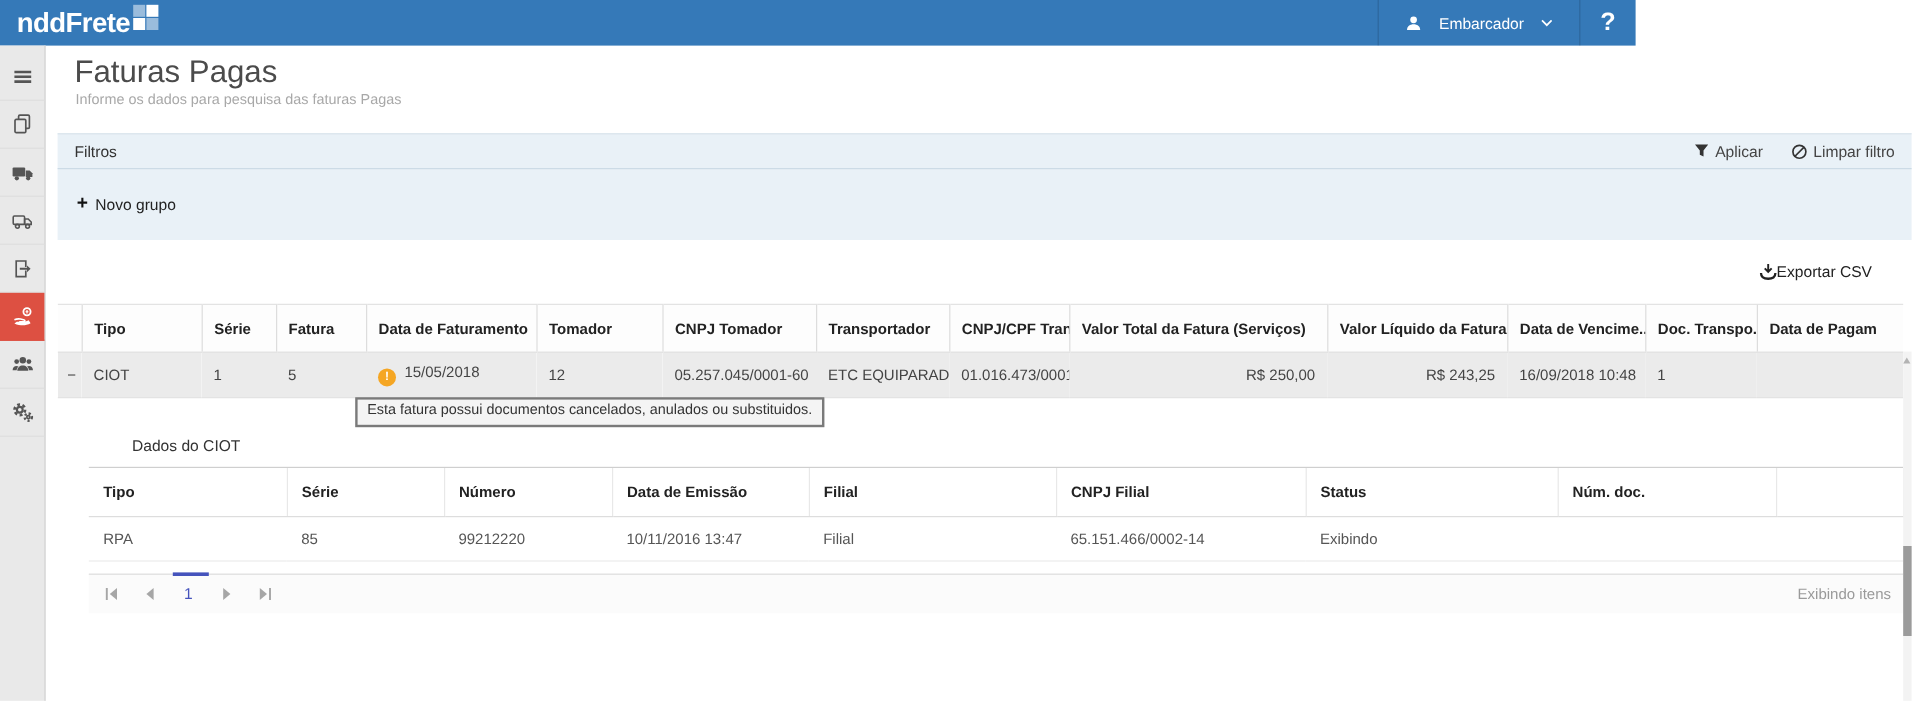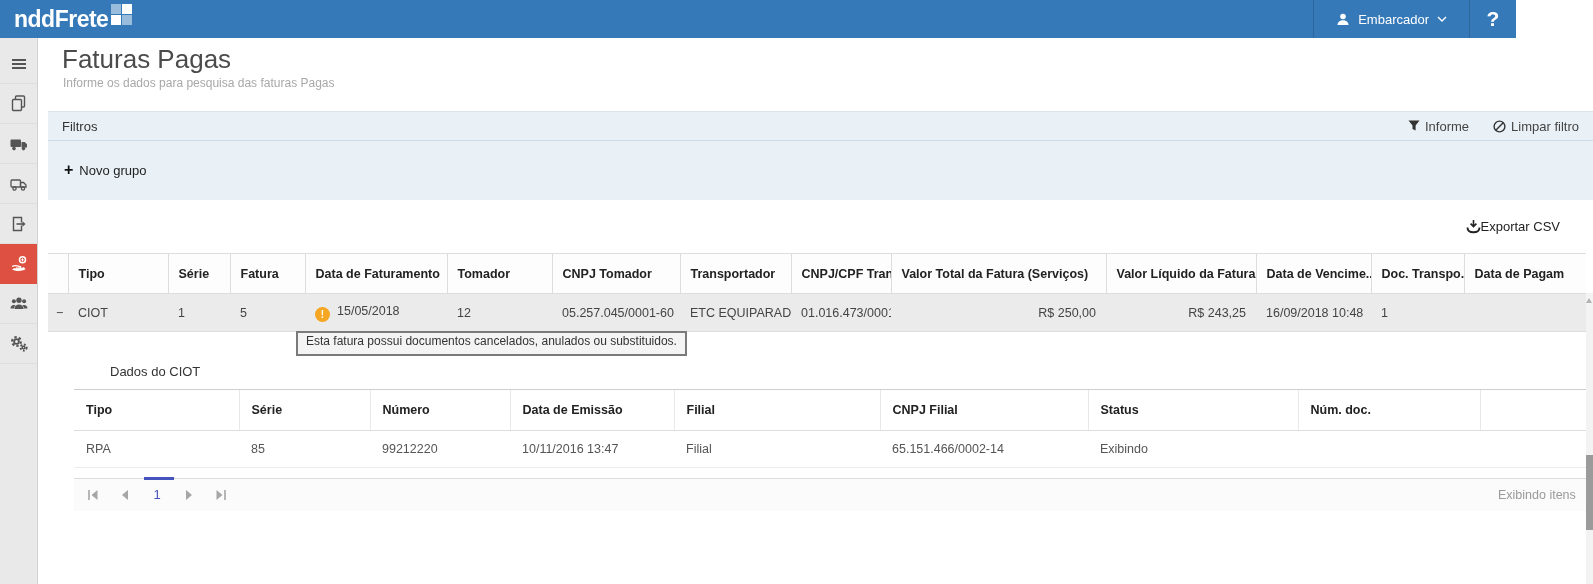--- a/index.html
+++ b/index.html
@@ -3,31 +3,31 @@
 <meta charset="utf-8">
 <style>
   * { margin:0; padding:0; box-sizing:border-box; }
   html,body { width:1593px; height:584px; }
   body {
     position:relative; overflow:hidden; background:#fff;
     font-family:"Liberation Sans", sans-serif; color:#333;
   }
 
   
-  .topbar { position:absolute; left:0; top:0; width:1516px; height:38px;
+  .topbar { position:absolute; left:0; top:0; width:1363px; height:38px;
     background:#3579b8; display:flex; align-items:center; }
   .logo-wrap { margin-left:14px; display:flex; align-items:flex-start; cursor:default; }
   .logo-text { color:#fff; font-size:23px; font-weight:bold; line-height:36px; letter-spacing:-0.5px; }
   .logo-grid { display:grid; grid-template-columns:10px 10px; grid-auto-rows:10px; gap:1px; margin:3px 0 0 3px; }
   .logo-grid span { display:block; }
   .lg-a { background:rgba(255,255,255,0.5); }
   .lg-b { background:#fff; }
   .topbar-right { margin-left:auto; display:flex; align-items:center; height:100%; }
   .tb-sep { width:1px; height:100%; background:rgba(0,0,0,0.15); }
-  .user-menu { display:flex; align-items:center; gap:8px; padding:0 22px; height:100%;
+  .user-menu { display:flex; align-items:center; gap:14px; padding:0 22px; height:100%;
     color:#fff; font-size:13px; cursor:pointer; }
   .help-btn { width:46px; height:100%; display:flex; align-items:center; justify-content:center;
     color:#fff; font-size:21px; font-weight:bold; cursor:pointer; }
 
   
   .sidebar { position:absolute; left:0; top:38px; width:38px; height:546px;
     background:#e9e9e9; border-right:1px solid #d2d2d2; padding-top:6px; }
   .side-item { width:37px; height:40px; display:flex; align-items:center; justify-content:center;
     border-bottom:1px solid #dedede; cursor:pointer; }
   .side-item.active { background:#dd5042; border-bottom-color:#dd5042; }
@@ -227,21 +227,21 @@
 <section class="filters">
   <div class="filters-head">
     <span>Filtros</span>
     <div class="filters-actions">
       <span class="filter-link">
         <span>
           <svg width="12" height="12" viewBox="0 0 12 12">
               <path d="M0.5 0.5h11L7.6 5.4v5.1L4.5 8.9V5.4z" fill="#333"></path>
             </svg>
         </span>
-        <span>Informe</span>
+        <span>Aplicar</span>
       </span>
       <span class="filter-link">
         <span>
           <svg width="13" height="13" viewBox="0 0 13 13">
               <circle cx="6.5" cy="6.5" r="5.4" fill="none" stroke="#333" stroke-width="1.4"></circle>
               <path d="M2.8 10.2l7.4-7.4" stroke="#333" stroke-width="1.4"></path>
             </svg>
         </span>
         <span>Limpar filtro</span>
       </span>

